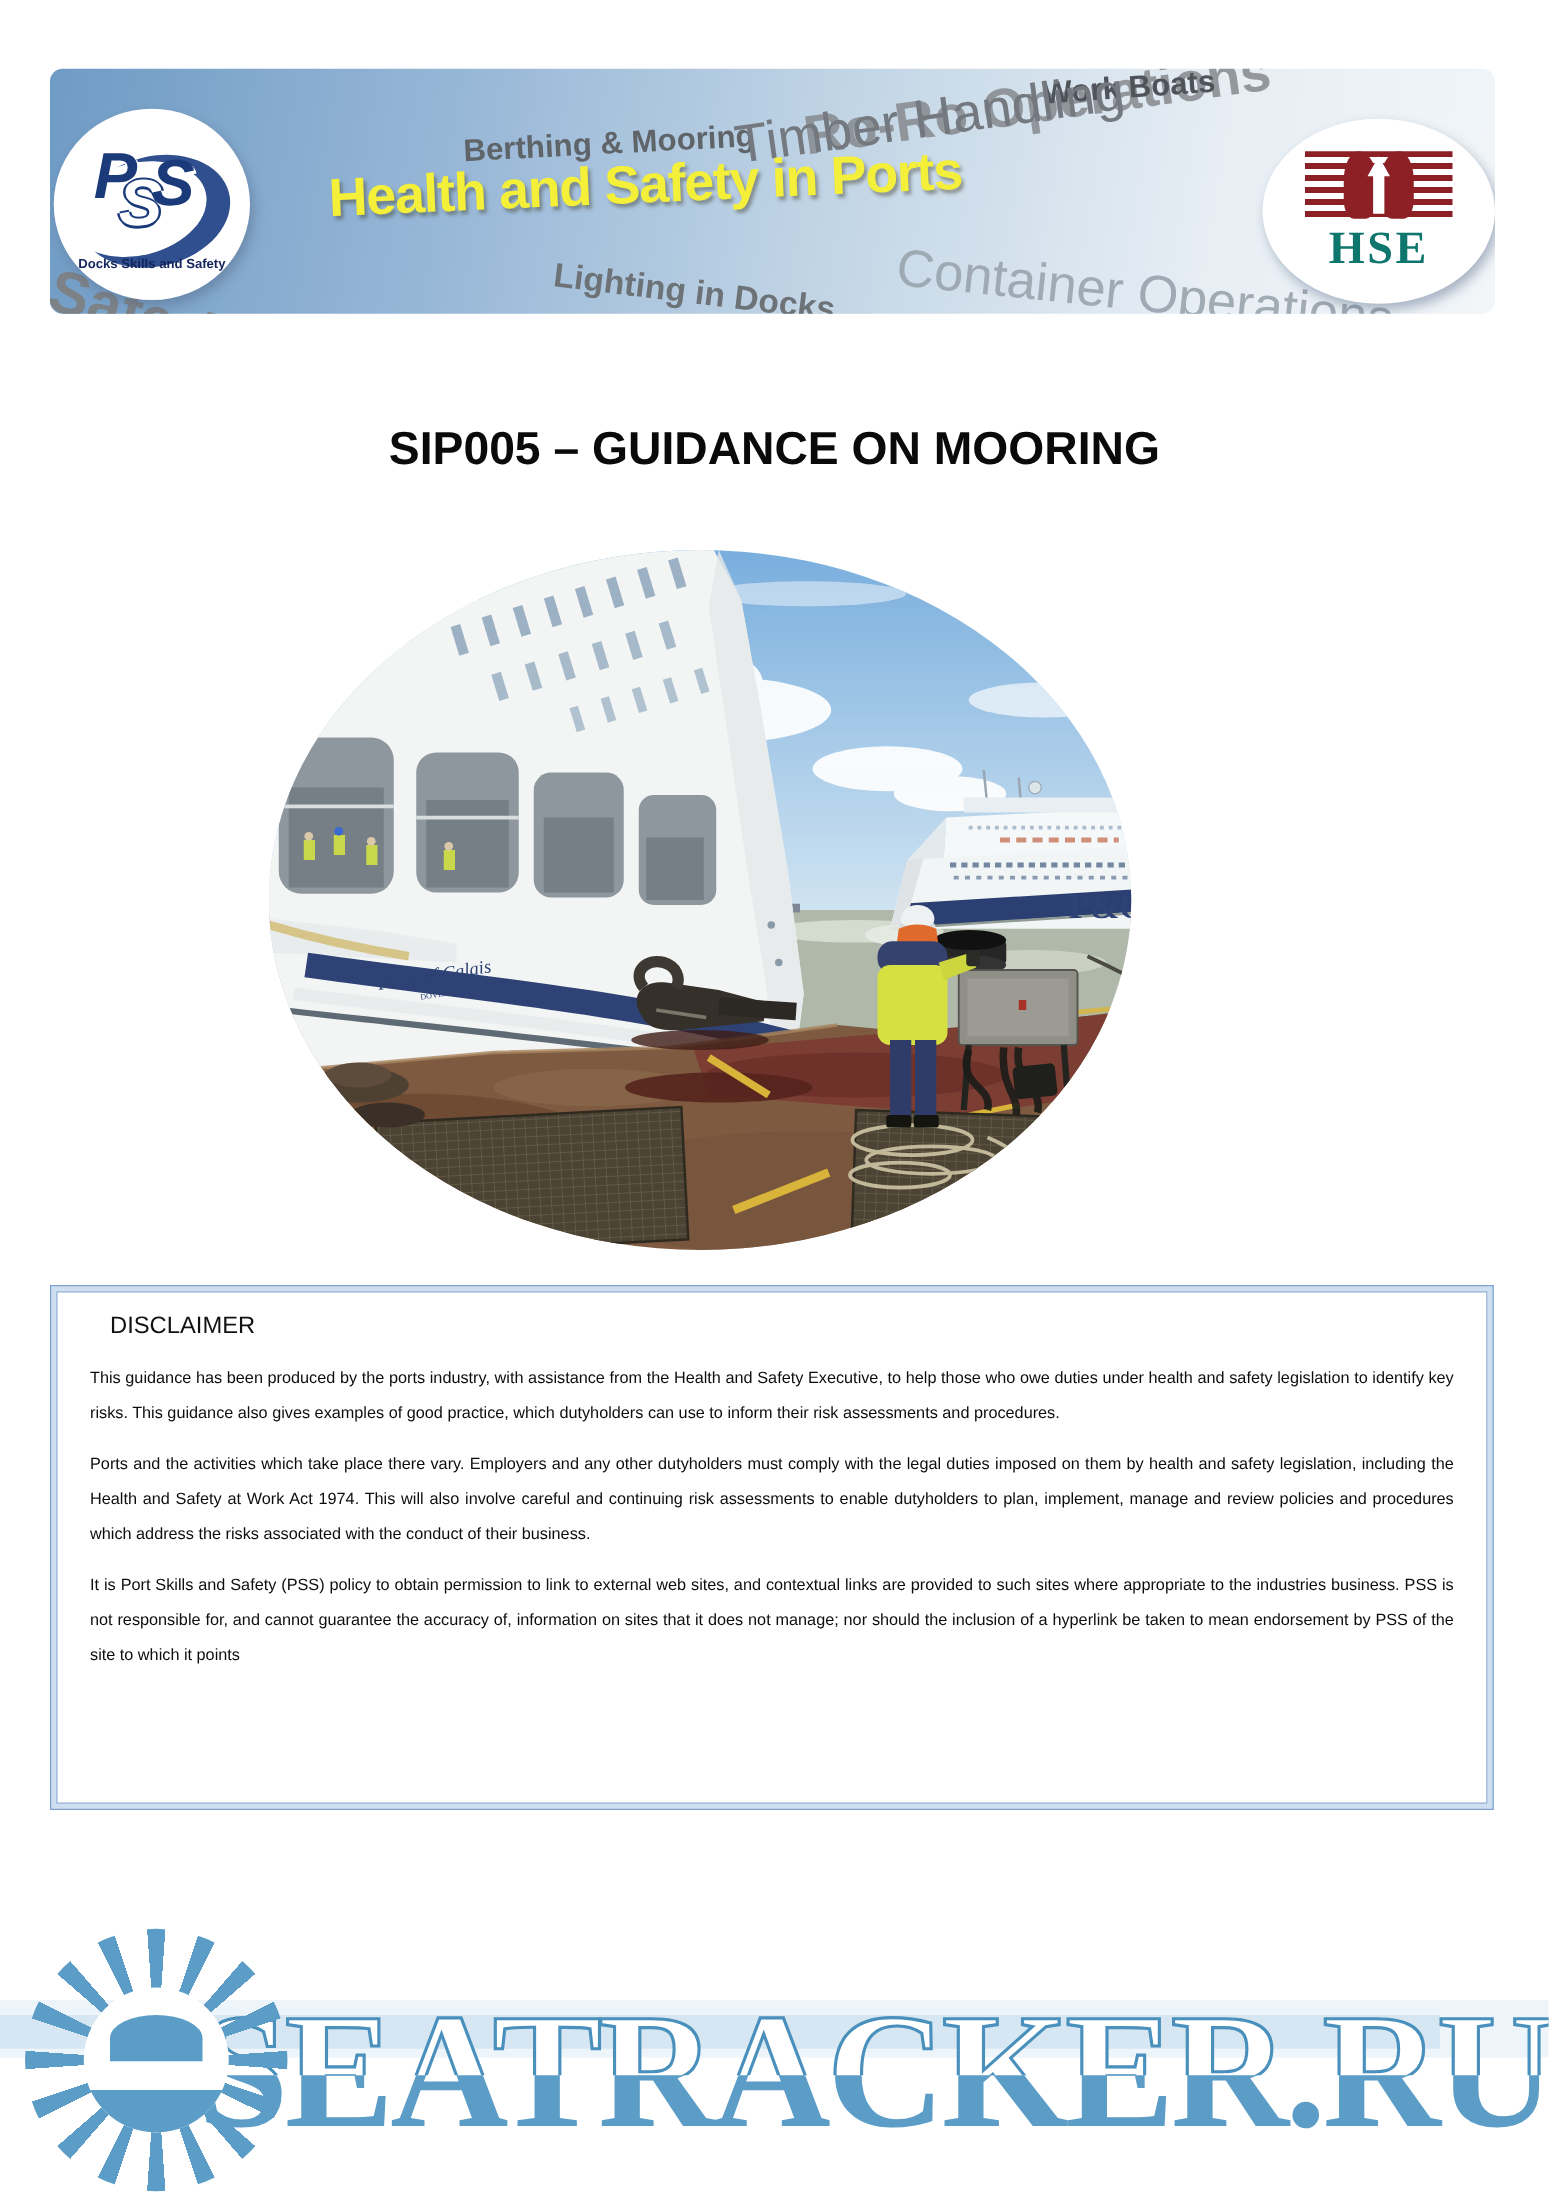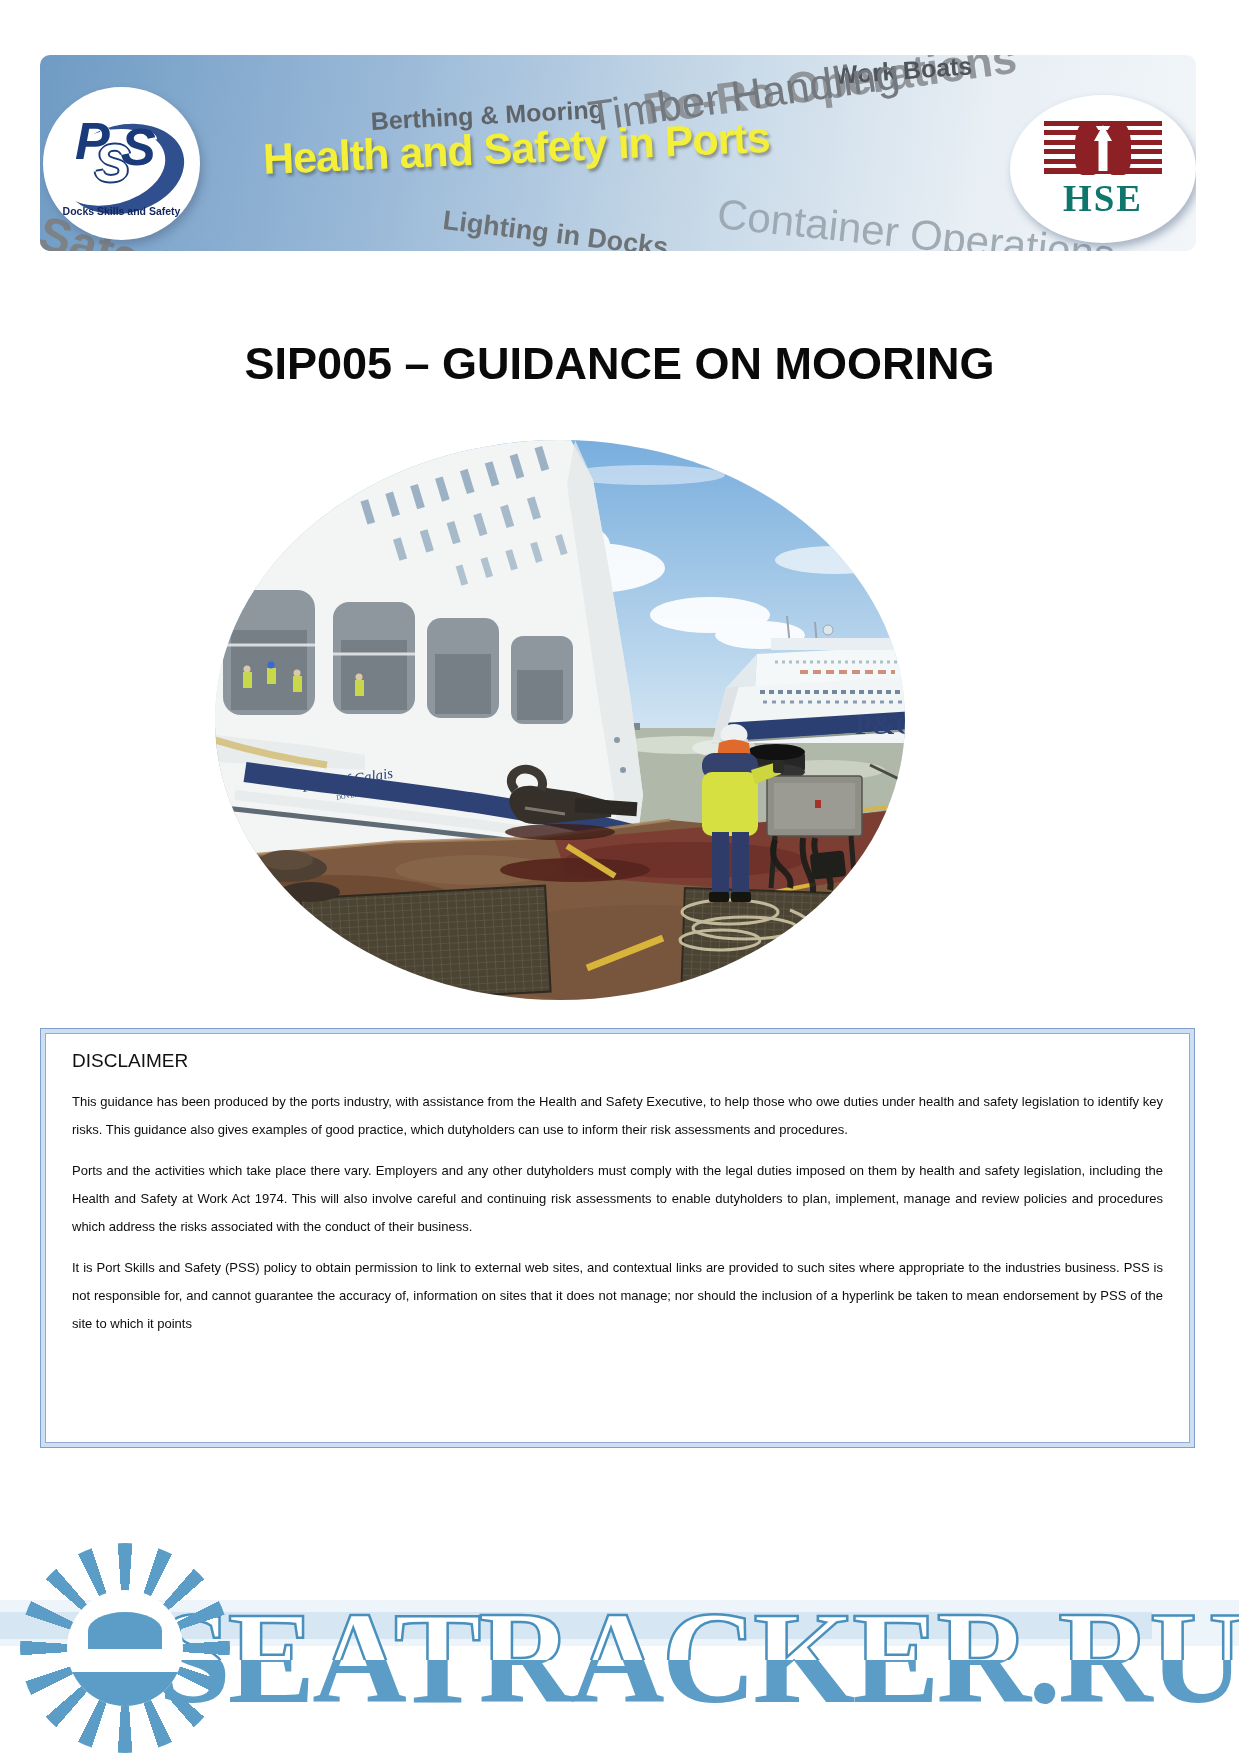--- a/index.html
+++ b/index.html
@@ -38,31 +38,31 @@
   .hse-hand-l{left:31px;border-radius:45% 60% 40% 30%;}
   .hse-hand-r{right:31px;border-radius:60% 45% 30% 40%;}
   .hse-arrow{position:absolute;left:50%;top:4px;transform:translateX(-50%);width:0;height:0;
              border-left:9px solid transparent;border-right:9px solid transparent;border-bottom:16px solid #ffffff;z-index:2;}
   .hse-arrow-stem{position:absolute;left:50%;top:18px;transform:translateX(-50%);width:9px;height:32px;background:#ffffff;z-index:2;}
   .hse-label{position:absolute;left:0;top:82px;width:100%;text-align:center;
              font-family:"Liberation Serif",serif;font-weight:bold;font-size:37px;color:#0f766e;letter-spacing:2px;}
 
   
   .doc-title{position:absolute;left:0;top:338px;width:100%;text-align:center;
-             font-size:45px;font-weight:bold;color:#0a0a0a;}
+             font-size:37px;font-weight:bold;color:#0a0a0a;}
 
   
   .photo{position:absolute;left:215px;top:440px;width:690px;height:560px;}
 
   
   .disc-outer{position:absolute;left:40px;top:1028px;width:1155px;height:420px;box-sizing:border-box;
               border:1px solid #7f9fcf;background:#cfdff2;padding:4px;}
   .disc-inner{box-sizing:border-box;width:100%;height:100%;border:1px solid #8fabd6;background:#ffffff;
               padding:16px 26px 0 26px;overflow:hidden;}
-  .disc-heading{font-size:19px;color:#111;margin:0 0 16px 0;}
+  .disc-heading{font-size:19px;color:#111;margin:0 0 16px 16px;}
   .disc-p{font-size:13px;line-height:28px;color:#0d0d0d;text-align:justify;margin:0 0 13px 0;}
 
   
   .wm-band2{position:absolute;left:0;top:1600px;width:1239px;height:46px;background:#eef5fa;}
   .wm-band{position:absolute;left:0;top:1612px;width:1152px;height:27px;background:#d6e6f2;}
   .wm-text{position:absolute;left:158px;top:1592px;font-family:"Liberation Serif",serif;font-weight:bold;
            font-size:131px;line-height:1;letter-spacing:-3px;white-space:nowrap;}
   .wm-base{position:absolute;left:0;top:0;color:#5b9dc7;}
   .wm-top{position:absolute;left:0;top:0;color:#ffffff;-webkit-text-stroke:2.5px #4a90bd;clip-path:inset(0 0 48% 0);}
   .sun{position:absolute;left:20px;top:1543px;width:210px;height:210px;z-index:2;}

